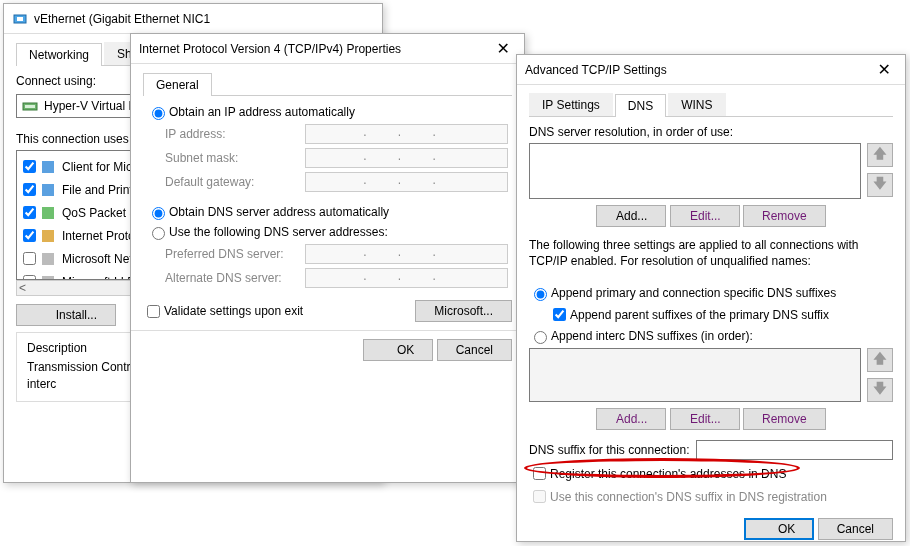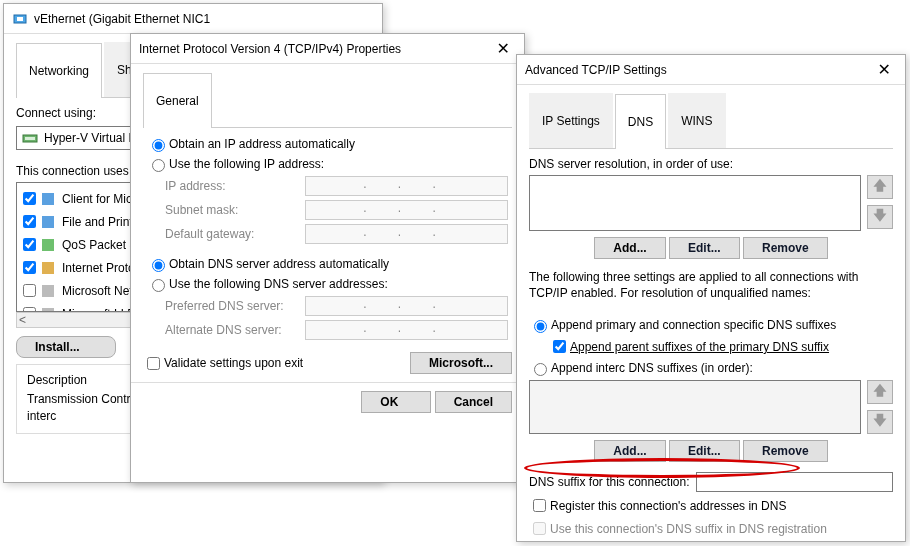--- a/index.html
+++ b/index.html
@@ -4,25 +4,25 @@
 <style>
 * { box-sizing: border-box; font-family: "Segoe UI", Tahoma, sans-serif; font-size: 12px; }
 body { margin: 0; background: #fff; width: 910px; height: 546px; position: relative; overflow: hidden; }
 .window { position: absolute; background: #fff; border: 1px solid #aaa; box-shadow: 2px 2px 8px rgba(0,0,0,0.2); }
 .titlebar { display: flex; align-items: center; height: 30px; padding: 0 8px; border-bottom: 1px solid #ddd; }
 .titlebar .title { flex: 1; font-size: 12px; }
 .icon-sm { width: 16px; height: 16px; margin-right: 6px; display: inline-block; }
 .close-x { font-size: 16px; cursor: pointer; padding: 0 6px; }
 .content { padding: 8px 12px; }
 .tabs { display: flex; border-bottom: 1px solid #ccc; margin-bottom: 8px; }
-.tab { padding: 20px 12px; border: 1px solid transparent; border-bottom: none; cursor: pointer; background: #f0f0f0; margin-right: 2px; }
+.tab { padding: 4px 12px; border: 1px solid transparent; border-bottom: none; cursor: pointer; background: #f0f0f0; margin-right: 2px; }
 .tab.active { background: #fff; border-color: #ccc; position: relative; top: 1px; }
-.btn { background: #e1e1e1; border: 1px solid #adadad; padding: 3px 18px; cursor: pointer; min-width: 70px; text-align: left; display: inline-block; font-weight: bold; }
+.btn { background: #e1e1e1; border: 1px solid #adadad; padding: 3px 18px; cursor: pointer; min-width: 70px; text-align: right; display: inline-block; }
 .btn.default { border: 2px solid #0078d7; padding: 2px 17px; }
-.btn:disabled, .btn.disabled { color: #0f172a; }
+.btn:disabled, .btn.disabled { color: #701a75; }
 input[type=checkbox], input[type=radio] { vertical-align: middle; margin-right: 4px; }
 .field-row { display: flex; align-items: center; margin: 4px 0; }
 .field-label { width: 140px; color: #888; }
 .ip-input { flex: 1; border: 1px solid #ccc; height: 20px; background: #f8f8f8; color: #888; text-align: center; letter-spacing: 14px; }
 .listbox { border: 1px solid #7a7a7a; background: #fff; overflow: auto; }
 .adapter-box { border: 1px solid #7a7a7a; padding: 3px 5px; display: flex; align-items: center; background: #fff; }
 .group { border: 1px solid #dcdcdc; padding: 8px 10px; margin: 8px 0; background: #fff; position: relative; }
 .win1 .content { font-size: 12px; }
 .desc-box { border: 1px solid #dcdcdc; padding: 8px 10px; margin-top: 6px; }
 .btn-row { text-align: right; padding: 8px 12px; }
@@ -100,45 +100,41 @@
               <rect x="2" y="2" width="12" height="12" fill="#bbb"></rect>
             </svg></span>
           <span>Microsoft LLD</span>
         </div>
 
     </div>
     <div class="scroll-h">
         <span>&lt;</span>
         <span>&gt;</span>
       </div>
-    <div style="margin-top:8px;"><button class="btn" style="width:100px;border-radius:8px;">Install...</button></div>
+    <div style="margin-top:8px;"><button class="btn" style="width:100px;">Install...</button></div>
     <div class="desc-box">
       <div style="margin-bottom:4px;">Description</div>
       <div style="line-height:1.4; white-space:pre-line;">Transmission Contro wide area network p across diverse interc</div>
     </div>
   </div>
 </div>
 
 <div class="window win2" style="left:130px; top:33px; width:395px; height:450px;">
   <div class="titlebar">
     <span class="title">Internet Protocol Version 4 (TCP/IPv4) Properties</span>
     <span class="close-x">✕</span>
   </div>
   <div class="content">
     <div class="tabs">
       <div class="tab active">General</div>
     </div>
     <div class="group" style="border:none; padding:0 4px;">
       <div class="field-row">
           <input type="radio" name="ip" checked="" style="">
           <span>Obtain an IP address automatically</span>
-        </div>
-      <div class="field-row">
-          <input type="radio" name="ip" style="">
-          <span>Use the following IP address:</span>
         </div>
       <div style="padding-left:18px;">
         <div class="field-row">
             <span class="field-label">IP address:</span>
             <span class="ip-input">.   .   .</span>
           </div>
         <div class="field-row">
             <span class="field-label">Subnet mask:</span>
             <span class="ip-input">.   .   .</span>
           </div>
@@ -203,21 +199,21 @@
       <button class="btn">Add...</button>
       <button class="btn disabled">Edit...</button>
       <button class="btn disabled">Remove</button>
     </div>
 
     <div style="line-height:1.35; margin-bottom:16px;">The following three settings are applied to all connections with TCP/IP enabled. For resolution of unqualified names:</div>
     <div class="field-row">
         <input type="radio" name="suf" checked="" style="">
         <span>Append primary and connection specific DNS suffixes</span>
       </div>
-    <div class="field-row" style="padding-left:20px;text-decoration:underline;">
+    <div class="field-row" style="padding-left:20px;">
         <input type="checkbox" checked="" style="">
         <span>Append parent suffixes of the primary DNS suffix</span>
       </div>
     <div class="field-row">
         <input type="radio" name="suf" style="">
         <span>Append interc DNS suffixes (in order):</span>
       </div>
     <div style="display:flex; gap:6px; margin-top:2px;">
       <div class="listbox" style="flex:1; height:54px; background:#f4f4f4;"></div>
       <div style="display:flex; flex-direction:column; gap:6px;">

